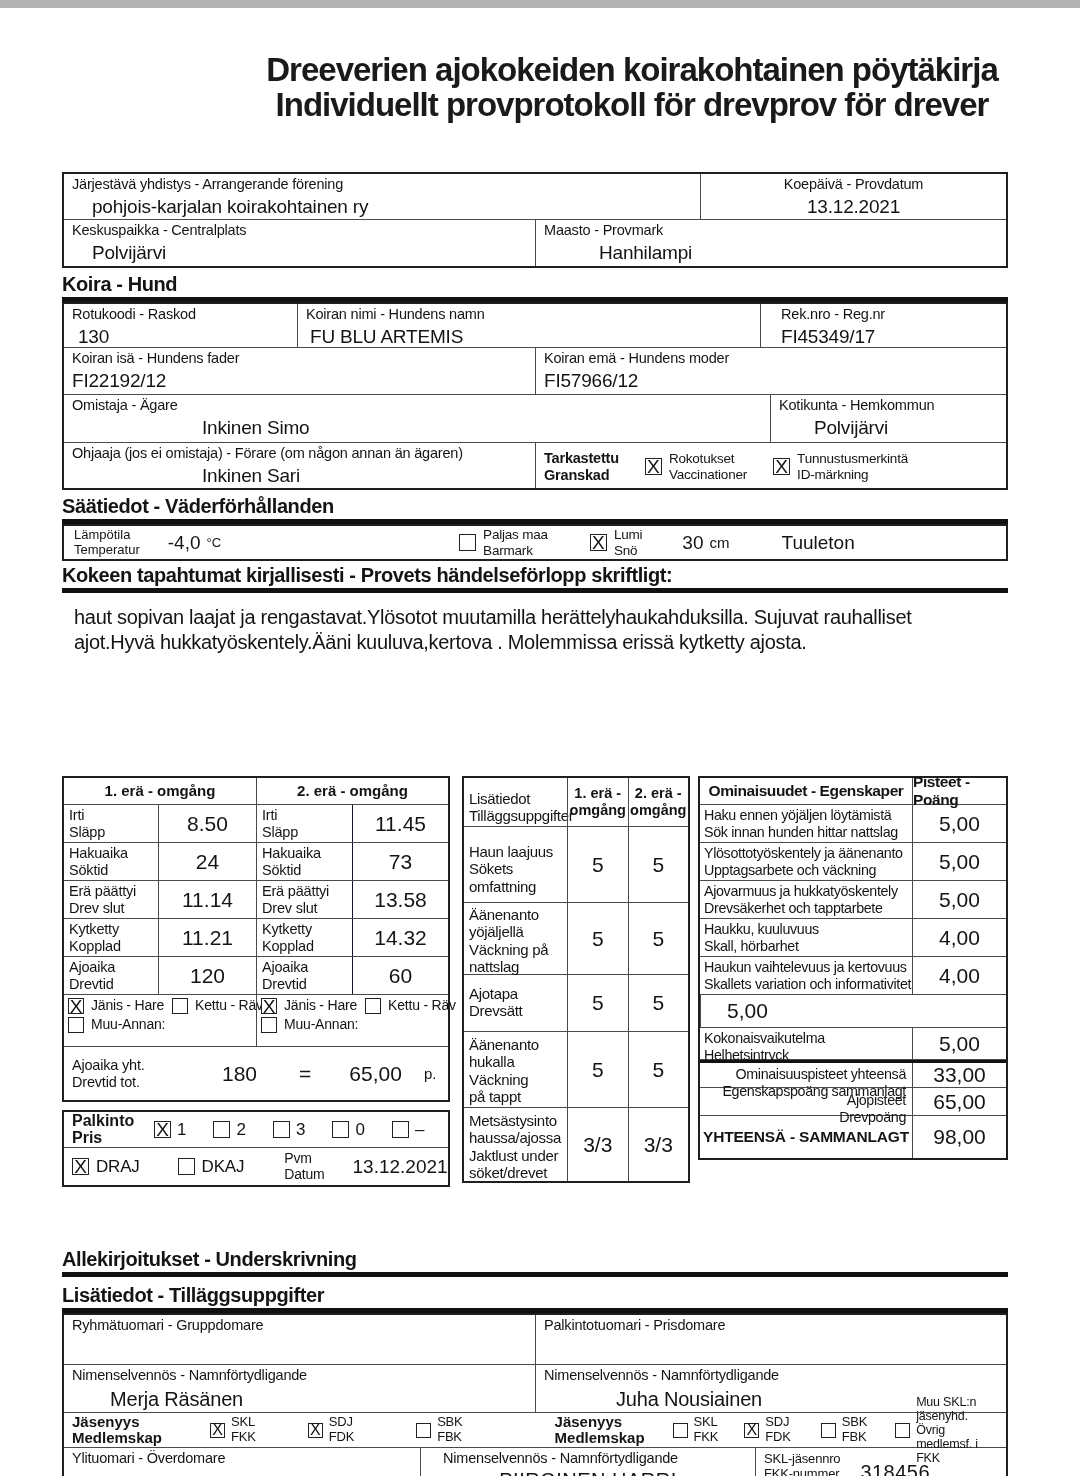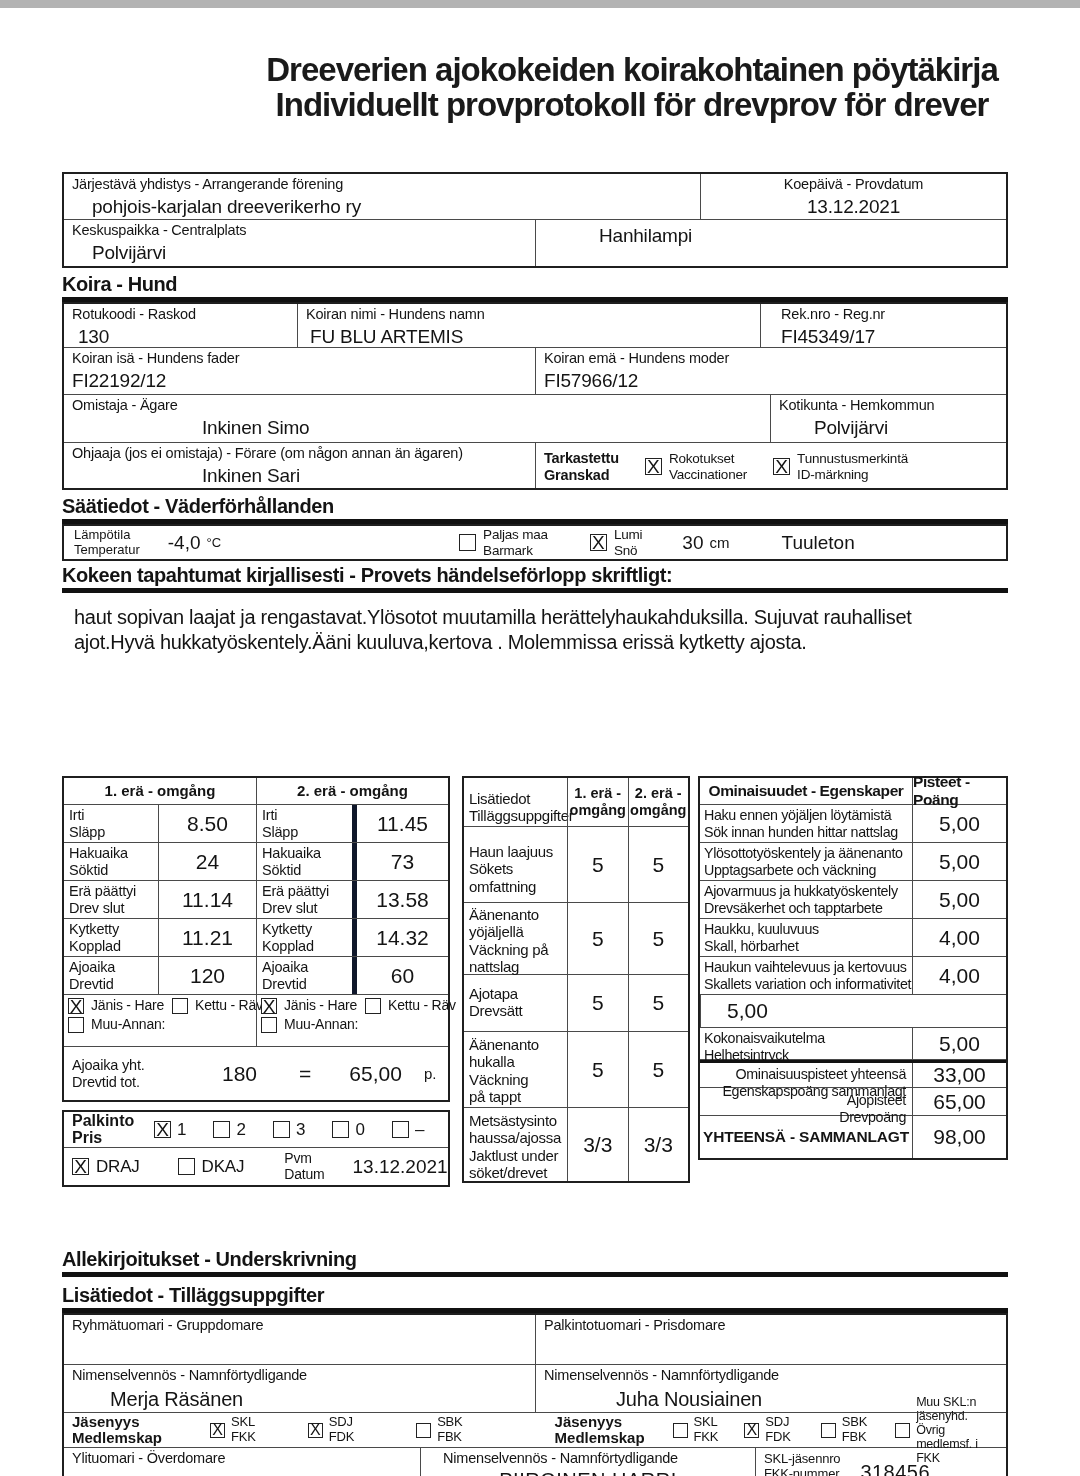--- a/index.html
+++ b/index.html
@@ -55,21 +55,21 @@
   .tables { position:relative; height:408px; margin-top:121px; }
   .ltable { position:absolute; left:0; top:0; width:388px; }
   .lt-head { display:flex; height:27px; border-bottom:1px solid #4a4a4a; }
   .lt-head > div { width:192px; text-align:center; font-weight:bold; font-size:15px; padding-top:4px; }
   .lt-head > div + div { border-left:1px solid #4a4a4a; }
   .lt-row { display:flex; height:38px; border-bottom:1px solid #4a4a4a; }
   .lt-row > .lc { width:94px; padding:2px 0 0 5px; }
   .lt-row > .vc { width:98px; border-left:1px solid #4a4a4a; font-size:21px; display:flex;
     align-items:center; justify-content:center; }
   .lt-row > .lc2 { width:96px; border-left:1px solid #4a4a4a; padding:2px 0 0 5px; }
-  .lt-row > .vc2 { width:96px; border-left:5px solid #0f172a; font-size:21px; display:flex;
+  .lt-row > .vc2 { width:96px; border-left:1px solid #0f172a; font-size:21px; display:flex;
     align-items:center; justify-content:center; }
   .game { display:flex; height:52px; border-bottom:1px solid #4a4a4a; }
   .game > div { width:192px; padding:3px 0 0 4px; }
   .game > div + div { border-left:1px solid #4a4a4a; }
   .gline { display:flex; gap:8px; margin-bottom:3px; }
   .gline .cbl { font-size:14px; white-space:nowrap; }
   .gline .cbx { width:16px; height:16px; }
   .total-row { display:flex; align-items:center; height:53px; }
   .total-row .lbl { margin-left:8px; width:88px; }
   .tnum { font-size:21px; }
@@ -136,33 +136,34 @@
 
   <div class="title">
     <div>Dreeverien ajokokeiden koirakohtainen pöytäkirja</div>
     <div>Individuellt provprotokoll för drevprov för drever</div>
   </div>
 
   <div class="box form1">
     <div class="row">
       <div class="cell c-org">
         <div class="lbl">Järjestävä yhdistys - Arrangerande förening</div>
-        <div class="val" style="margin-left:20px">pohjois-karjalan dreeverikerho ry</div>
+        <div class="val" style="margin-left:20px">pohjois-karjalan koirakohtainen ry</div>
       </div>
       <div class="cell bl c-date">
         <div class="lbl center">Koepäivä - Provdatum</div>
         <div class="val center">13.12.2021</div>
       </div>
     </div>
     <div class="row last">
       <div class="cell c-place">
         <div class="lbl">Keskuspaikka - Centralplats</div>
         <div class="val" style="margin-left:20px">Polvijärvi</div>
       </div>
       <div class="cell bl c-terrain">
+        <div class="lbl">Maasto - Provmark</div>
         <div class="val" style="margin-left:55px">Hanhilampi</div>
       </div>
     </div>
   </div>
 
   <div class="sheading">Koira - Hund</div>
 
   <div class="box form2">
     <div class="row rA">
       <div class="cell c-breed">

